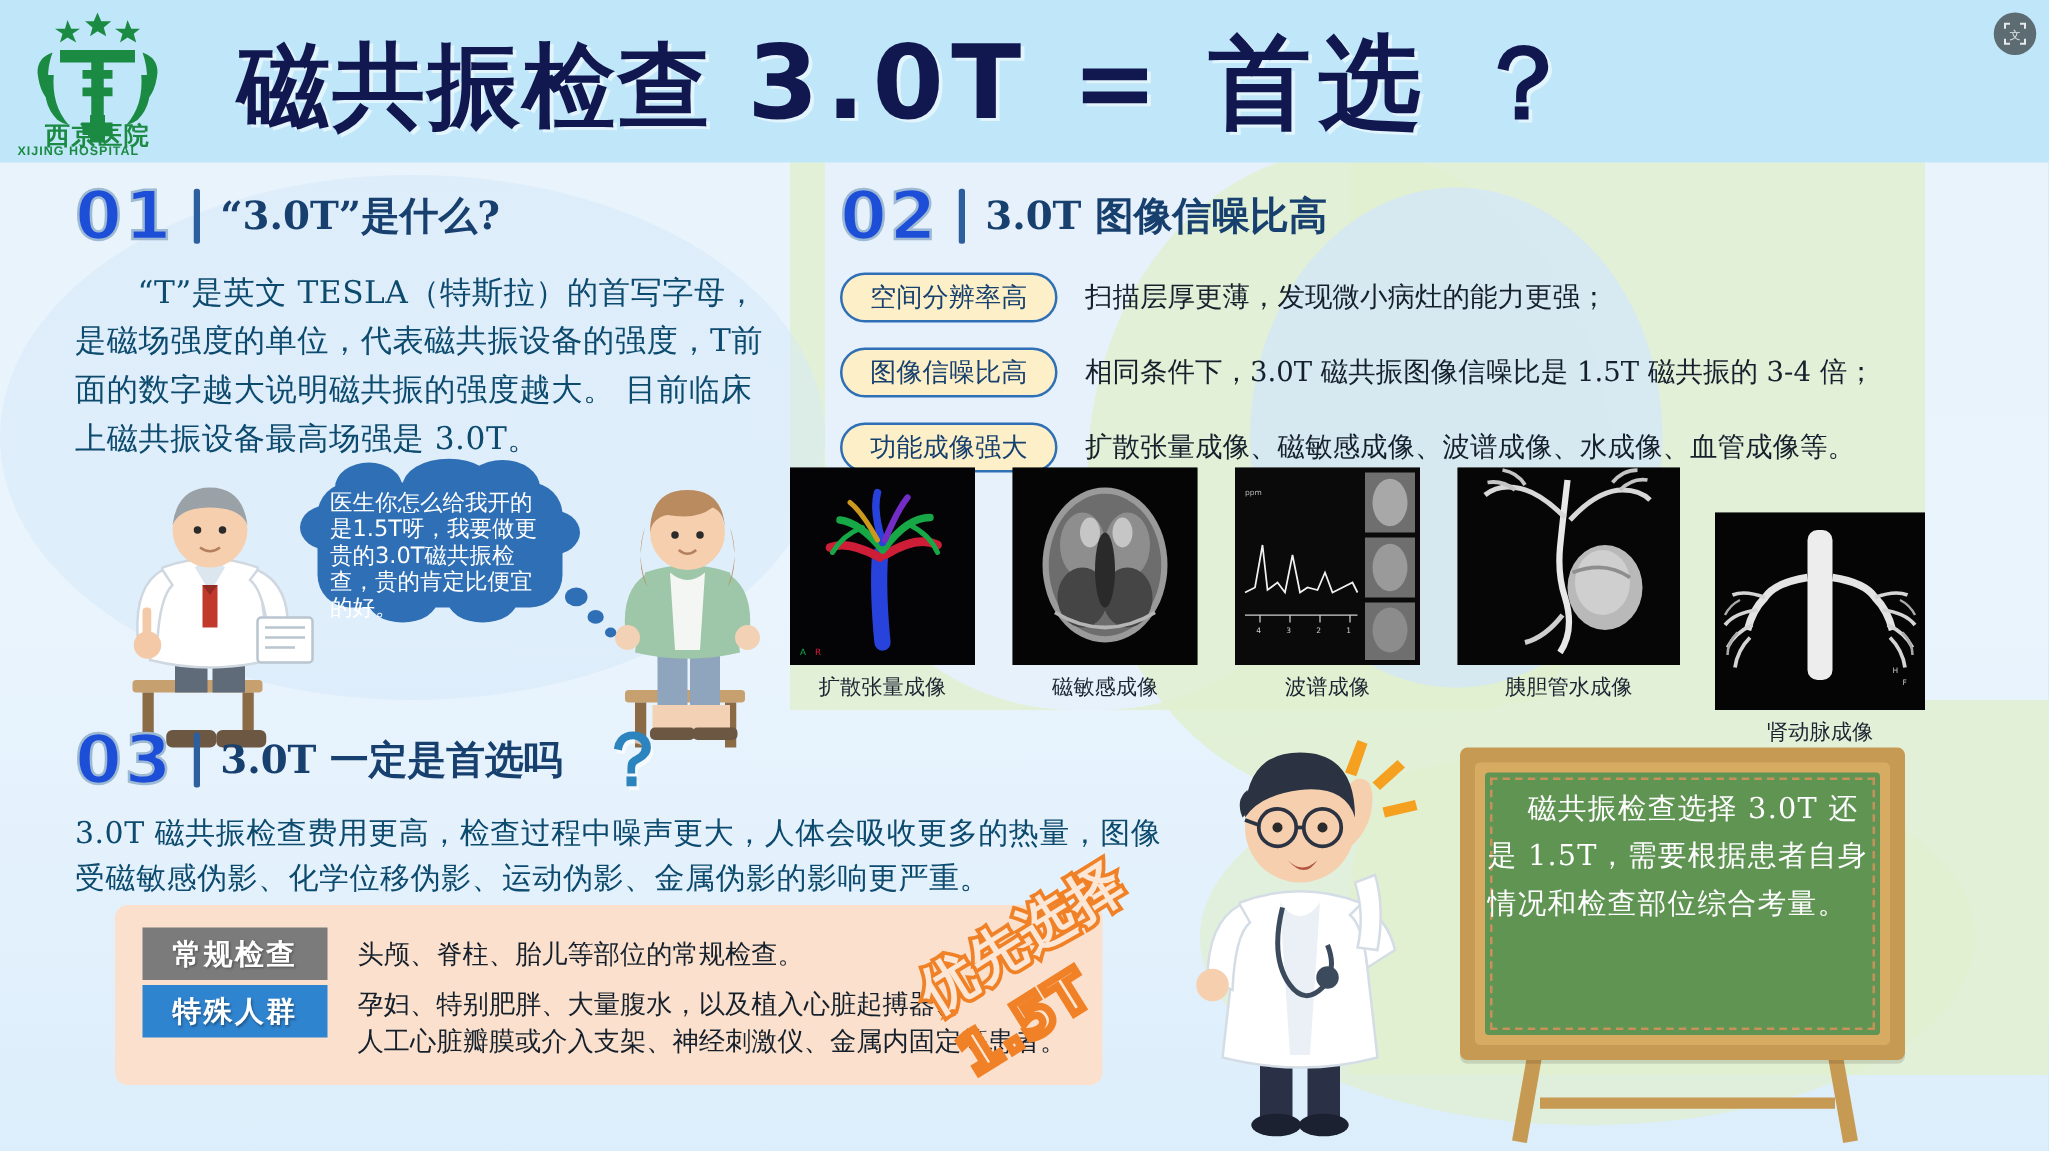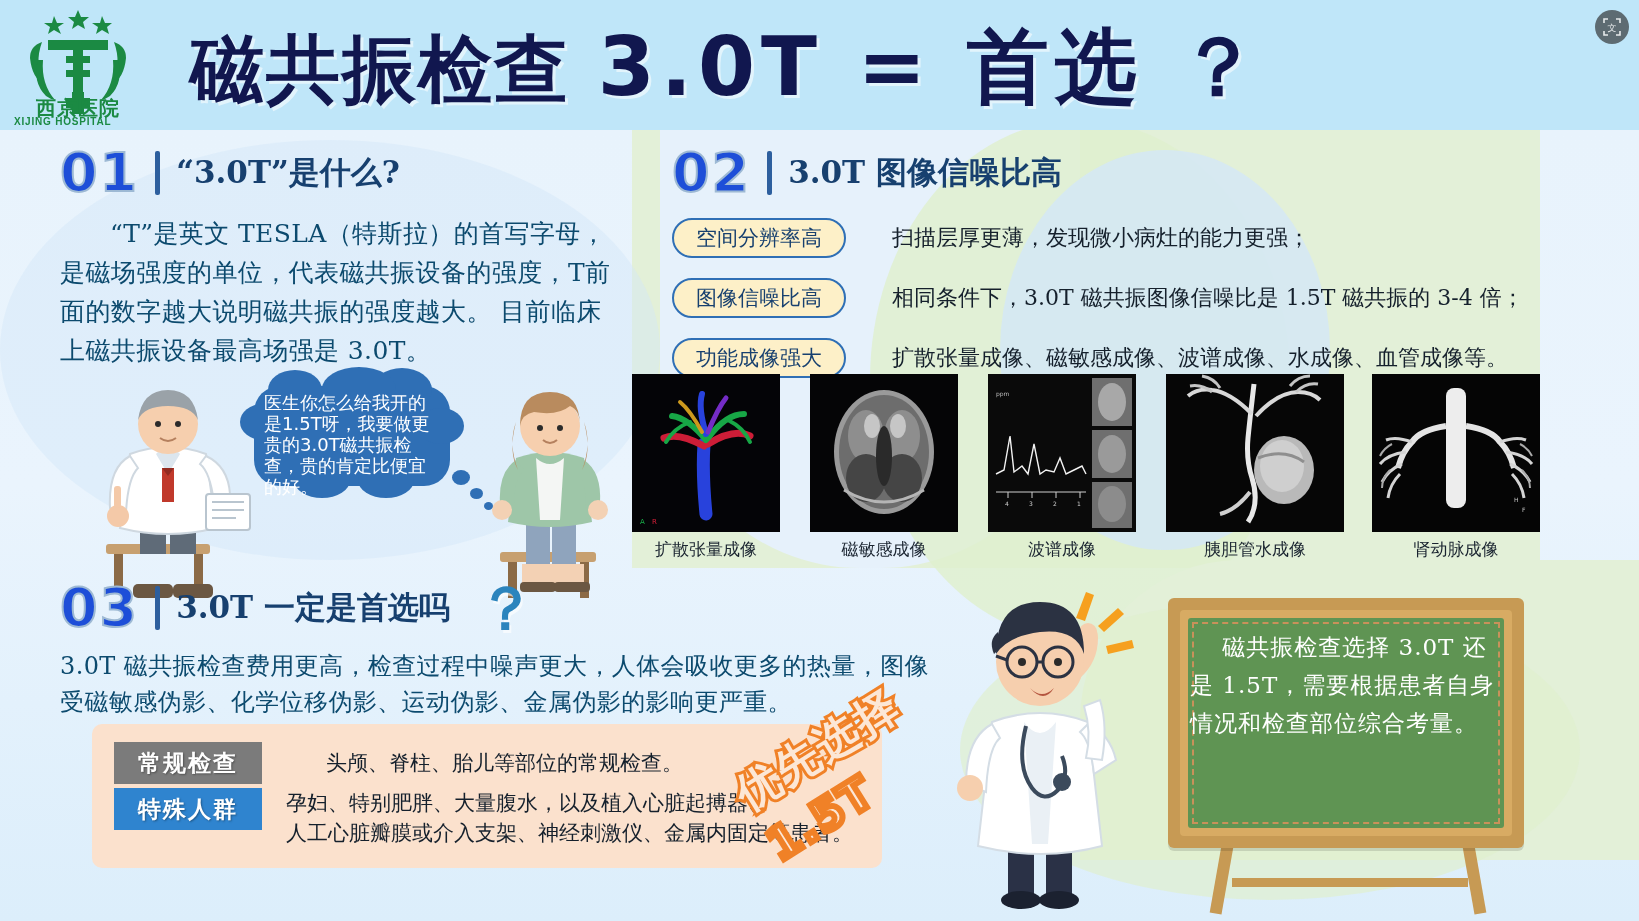--- a/index.html
+++ b/index.html
@@ -61,21 +61,21 @@
   .bubble:before{width:54px;height:40px;left:14px;top:-16px;}
   .bubble:after{width:74px;height:44px;left:68px;top:-19px;}
   .bub-c{position:absolute;background:#2f6fb5;border-radius:50%;}
   .bubble-text{position:absolute;left:254px;top:392px;width:196px;z-index:7;
                color:#fff;font-size:18px;line-height:21px;text-align:left;padding:0 10px;
                box-sizing:border-box;font-family:"DejaVu Sans",sans-serif;}
   .bub-tail{position:absolute;background:#2f6fb5;border-radius:50%;z-index:6;}
 
   
   #sec02{position:absolute;left:672px;top:146px;width:900px;}
-  .adv-row{display:flex;align-items:center;margin-top:14px;gap:24px;}
+  .adv-row{display:flex;align-items:center;margin-top:14px;}
   .pill{width:170px;height:36px;border:2px solid #2f6fb5;border-radius:20px;
         background:#fdf0c8;display:flex;align-items:center;justify-content:center;
         font-family:"DejaVu Serif","Liberation Serif",serif;font-size:21px;color:#17406f;
         flex:0 0 auto;}
   .adv-txt{margin-left:22px;font-family:"DejaVu Serif","Liberation Serif",serif;
            font-size:22px;color:#15202c;white-space:nowrap;}
 
   
   .mri-strip{position:absolute;left:632px;top:374px;width:908px;height:190px;}
   .mri-item{position:absolute;top:0;}
@@ -354,21 +354,21 @@
           <path d="M124 12 q8 -10 20 -10" stroke="#c4c4c4" stroke-width="3" fill="none"></path>
           <ellipse cx="118" cy="96" rx="30" ry="34" fill="#b9b9b9"></ellipse>
           <ellipse cx="116" cy="92" rx="22" ry="26" fill="#cfcfcf"></ellipse>
           <path d="M92 84 q26 -10 46 4" stroke="#8e8e8e" stroke-width="3" fill="none"></path>
           <path d="M84 118 q-14 18 -30 22" stroke="#cfcfcf" stroke-width="4" fill="none"></path>
         </svg>
       </div>
       <div class="mri-cap">胰胆管水成像</div>
     </div>
 
-    <div class="mri-item" style="left:740px;width:168px;">
+    <div class="mri-item" style="left:740px;width:168px;margin-top:36px;">
       <div class="mri-img">
         <svg width="168" height="158" viewBox="0 0 168 158">
           <rect width="168" height="158" fill="#050505"></rect>
           <rect x="74" y="14" width="20" height="120" rx="8" fill="#ededed"></rect>
           <path d="M74 52 q-26 4 -34 16 q-10 10 -14 26" stroke="#e4e4e4" stroke-width="6" fill="none"></path>
           <path d="M94 52 q26 4 34 16 q10 10 14 26" stroke="#e4e4e4" stroke-width="6" fill="none"></path>
           <g stroke="#d4d4d4" stroke-width="3" fill="none">
             <path d="M40 68 q-16 -6 -26 -2"></path>
             <path d="M34 78 q-18 2 -26 12"></path>
             <path d="M30 90 q-14 6 -20 18"></path>
@@ -396,21 +396,21 @@
     <div class="sec-head">
       <span class="sec-num">03</span>
       <span class="sec-bar"></span>
       <span class="sec-title">3.0T 一定是首选吗</span>
       <span class="qmark">？</span>
     </div>
     <div class="para">3.0T 磁共振检查费用更高，检查过程中噪声更大，人体会吸收更多的热量，图像受磁敏感伪影、化学位移伪影、运动伪影、金属伪影的影响更严重。</div>
   </div>
 
   <div class="btable">
-    <div class="brow" style="top:18px;gap:40px;">
+    <div class="brow" style="top:18px;">
       <span class="btag" style="background:#7b7b7b;">常规检查</span>
       <span class="btxt" style="padding-top:6px;">头颅、脊柱、胎儿等部位的常规检查。</span>
     </div>
     <div class="brow" style="top:64px;">
       <span class="btag" style="background:#2f84cf;">特殊人群</span>
       <span class="btxt">
         <span style="display:block">孕妇、特别肥胖、大量腹水，以及植入心脏起搏器、</span>
         <span style="display:block">人工心脏瓣膜或介入支架、神经刺激仪、金属内固定等患者。</span>
       </span>
     </div>

